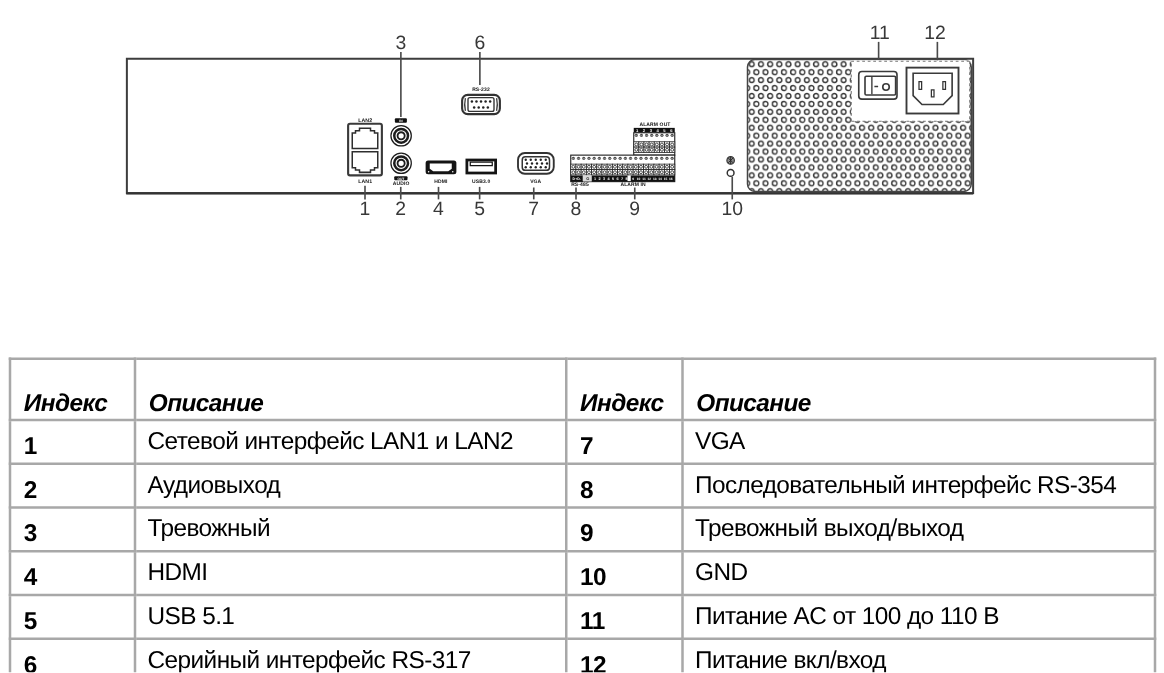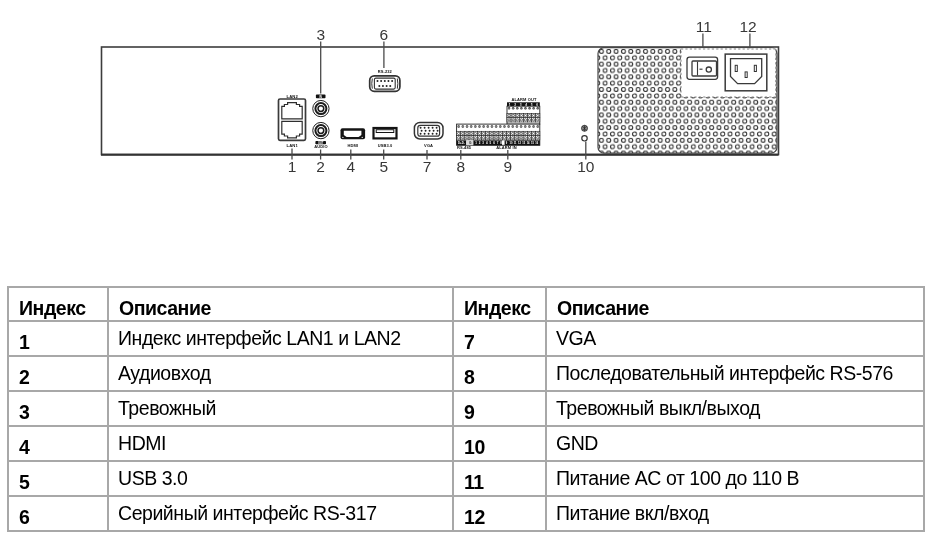--- a/index.html
+++ b/index.html
@@ -1,20 +1,20 @@
 <!DOCTYPE html>
 <html><head><meta charset="utf-8">
 <style>
 html,body { margin:0; padding:0; background:#fff; }
 #page { position:relative; width:931px; height:538px; background:#fff; overflow:hidden;
   font-family:"Liberation Sans", sans-serif; }
 table { position:absolute; left:7px; top:286px; width:916px; border-collapse:collapse;
   table-layout:fixed; font-size:19.5px; letter-spacing:-0.45px; color:#000; line-height:normal; }
 td { border:2px solid #a8a8a8; padding:5px 0 0 9px; vertical-align:top; height:28px; }
-tr.hd td { font-weight:bold; height:23px; padding-top:9px; padding-left:10px; }
+tr.hd td { font-weight:bold; height:23px; padding-top:24px; padding-left:10px;font-style:italic; }
 td.ix { font-weight:bold; padding-top:9px; padding-left:10px; height:24px; }
 col.c1 { width:100px; } col.c2 { width:345px; } col.c3 { width:93px; } col.c4 { width:378px; }
 </style></head>
 <body>
 <div id="page">
 <svg width="931" height="200" viewBox="0 0 931 200" style="position:absolute;left:0;top:0">
       <rect x="101.5" y="47" width="677" height="107.5" fill="none" stroke="#3d3d3d" stroke-width="1.6"></rect>
 <line x1="101" y1="154.7" x2="778.5" y2="154.7" stroke="#333" stroke-width="1.9"></line>
 <text x="320.7" y="39.5" font-size="15.5" fill="#383838" text-anchor="middle" font-family="Liberation Sans">3</text>
 <line x1="320.7" y1="41.5" x2="320.7" y2="93.5" stroke="#4a4a4a" stroke-width="1.3"></line>
@@ -341,45 +341,45 @@
       </colgroup>
 <tbody>
         <tr class="hd">
           <td>Индекс</td>
           <td>Описание</td>
           <td>Индекс</td>
           <td>Описание</td>
         </tr>
         <tr>
           <td class="ix">1</td>
-          <td>Индекс интерфейс LAN1 и LAN2</td>
+          <td>Сетевой интерфейс LAN1 и LAN2</td>
           <td class="ix">7</td>
           <td>VGA</td>
         </tr>
         <tr>
           <td class="ix">2</td>
-          <td>Аудиовход</td>
+          <td>Аудиовыход</td>
           <td class="ix">8</td>
-          <td>Последовательный интерфейс RS-576</td>
+          <td>Последовательный интерфейс RS-354</td>
         </tr>
         <tr>
           <td class="ix">3</td>
           <td>Тревожный</td>
           <td class="ix">9</td>
-          <td>Тревожный выкл/выход</td>
+          <td>Тревожный выход/выход</td>
         </tr>
         <tr>
           <td class="ix">4</td>
           <td>HDMI</td>
           <td class="ix">10</td>
           <td>GND</td>
         </tr>
         <tr>
           <td class="ix">5</td>
-          <td>USB 3.0</td>
+          <td>USB 5.1</td>
           <td class="ix">11</td>
           <td>Питание AC от 100 до 110 В</td>
         </tr>
         <tr>
           <td class="ix">6</td>
           <td>Серийный интерфейс RS-317</td>
           <td class="ix">12</td>
           <td>Питание вкл/вход</td>
         </tr>
 </tbody>

